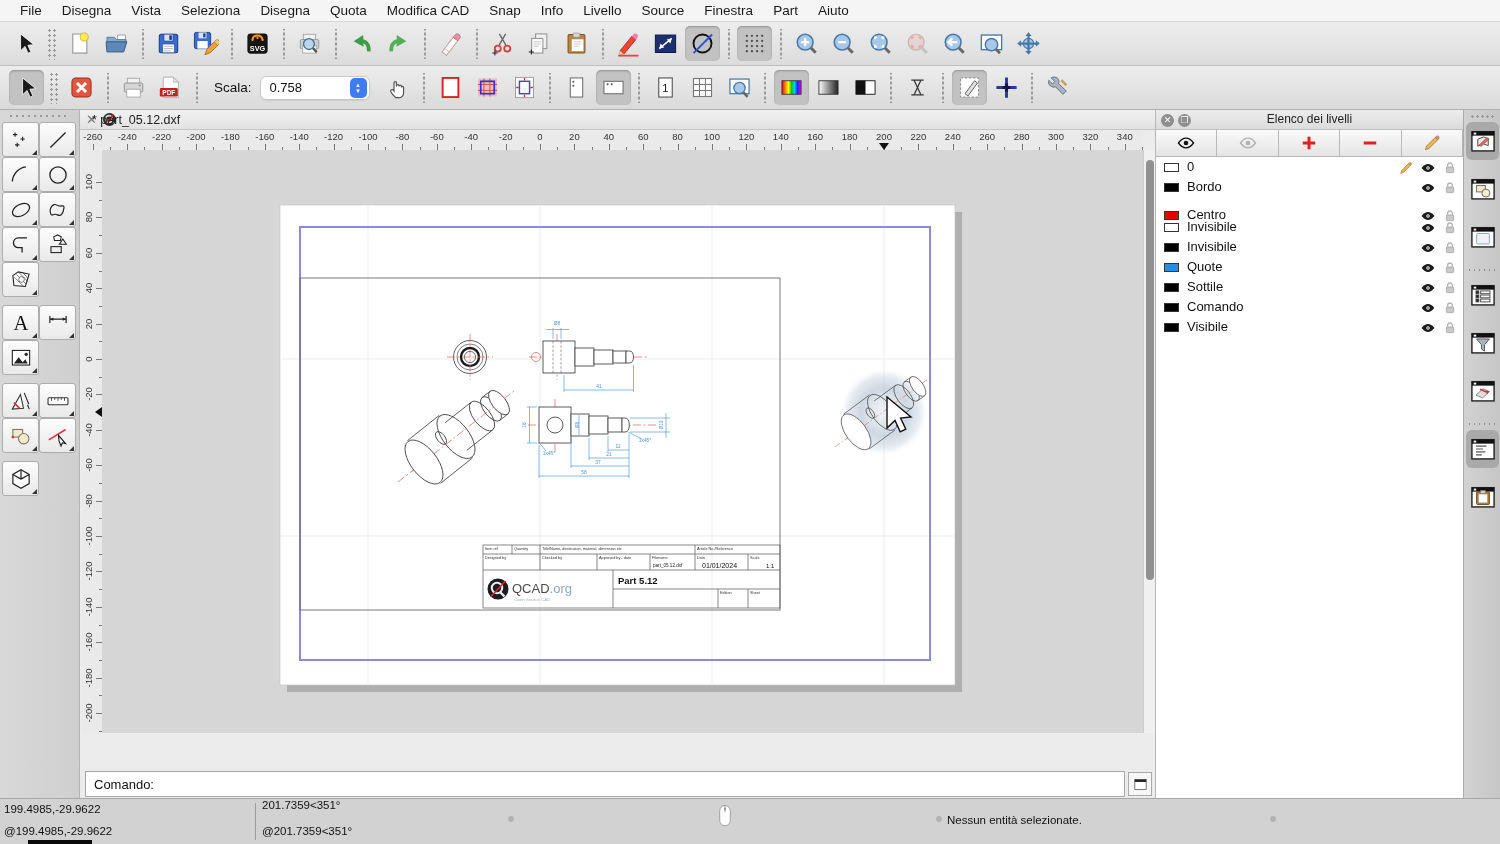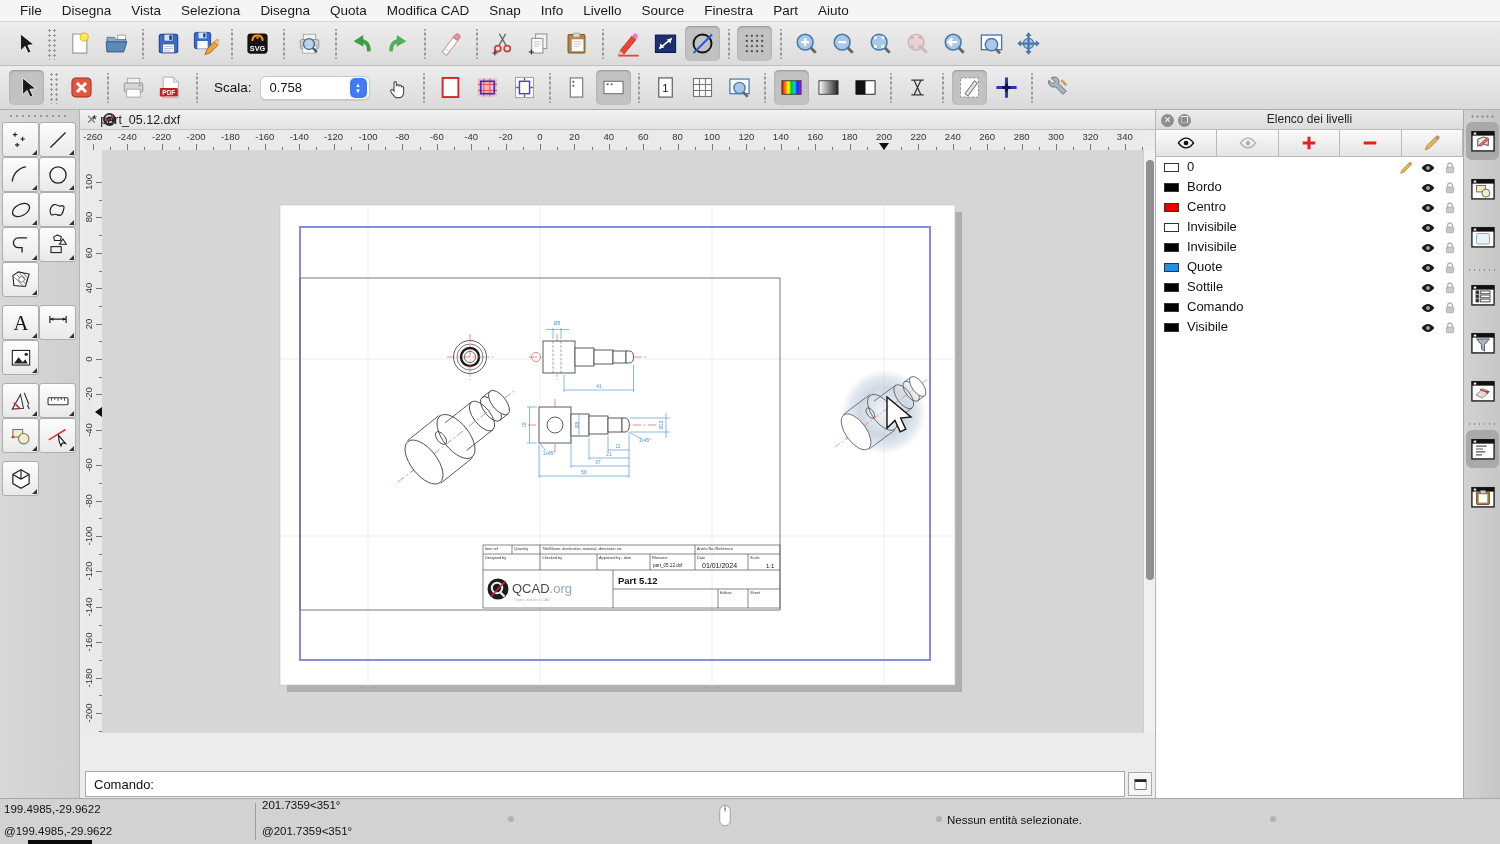--- a/index.html
+++ b/index.html
@@ -985,21 +985,21 @@
           <div class="layer-ico" style="left: 264px;"><svg viewBox="0 0 24 24">
               <path d="M2.5 12c3.1-4.3 6.3-5.9 9.5-5.9s6.4 1.6 9.5 5.9c-3.1 4.3-6.3 5.9-9.5 5.9S5.6 16.3 2.5 12z" fill="#1a1a1a"></path>
               <circle cx="12" cy="12" r="2.6" fill="#fff"></circle>
               <circle cx="12" cy="12" r="1.2" fill="#1a1a1a"></circle>
             </svg></div>
           <div class="layer-ico" style="left: 286px;"><svg viewBox="0 0 24 24">
               <rect x="6.5" y="10.5" width="11" height="8.5" rx="1.5" fill="#c9c9c9" stroke="#9a9a9a"></rect>
               <path d="M8.5 10.5V8a3.5 3.5 0 017 0v2.5" fill="none" stroke="#b5b5b5" stroke-width="2"></path>
             </svg></div>
         </div>
-        <div class="layer-row" style="top: 40px;">
+        <div class="layer-row" style="top: 48px;">
           <div class="layer-swatch" style="background: rgb(232, 0, 0);"></div>
           <span class="layer-name">Centro</span>
           <div class="layer-ico" style="left: 264px;"><svg viewBox="0 0 24 24">
               <path d="M2.5 12c3.1-4.3 6.3-5.9 9.5-5.9s6.4 1.6 9.5 5.9c-3.1 4.3-6.3 5.9-9.5 5.9S5.6 16.3 2.5 12z" fill="#1a1a1a"></path>
               <circle cx="12" cy="12" r="2.6" fill="#fff"></circle>
               <circle cx="12" cy="12" r="1.2" fill="#1a1a1a"></circle>
             </svg></div>
           <div class="layer-ico" style="left: 286px;"><svg viewBox="0 0 24 24">
               <rect x="6.5" y="10.5" width="11" height="8.5" rx="1.5" fill="#c9c9c9" stroke="#9a9a9a"></rect>
               <path d="M8.5 10.5V8a3.5 3.5 0 017 0v2.5" fill="none" stroke="#b5b5b5" stroke-width="2"></path>

